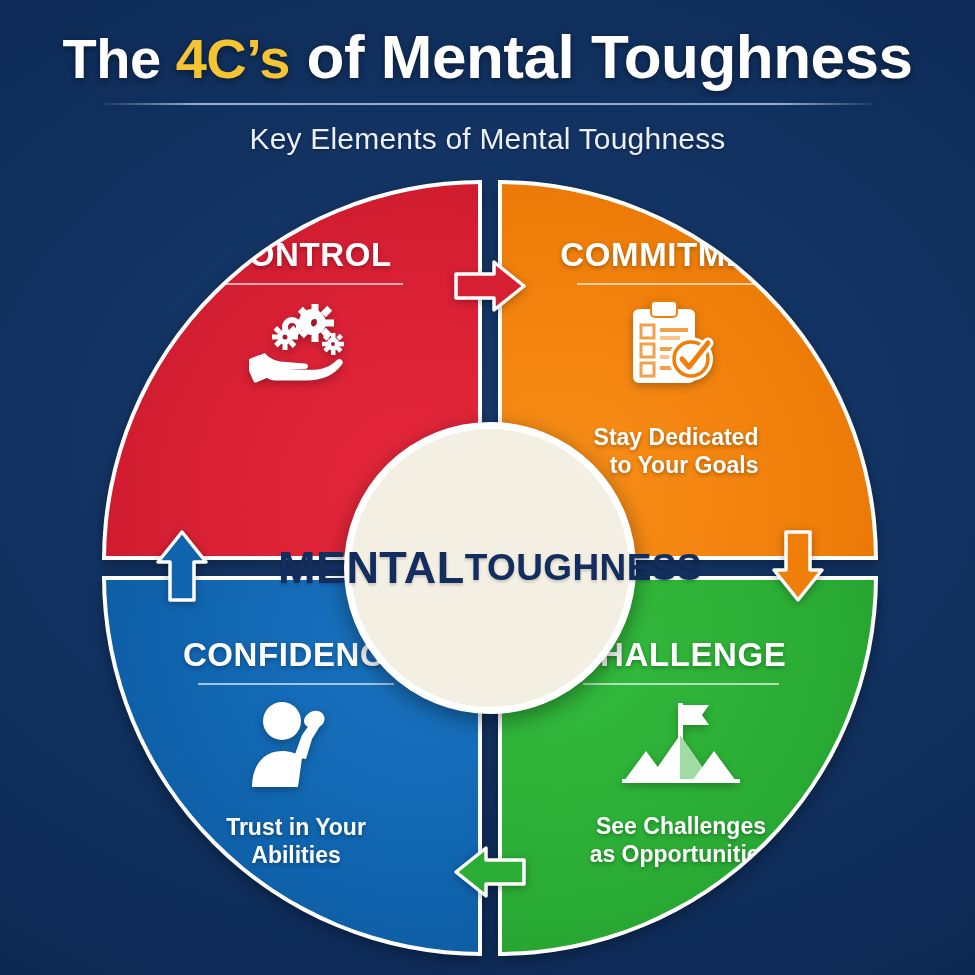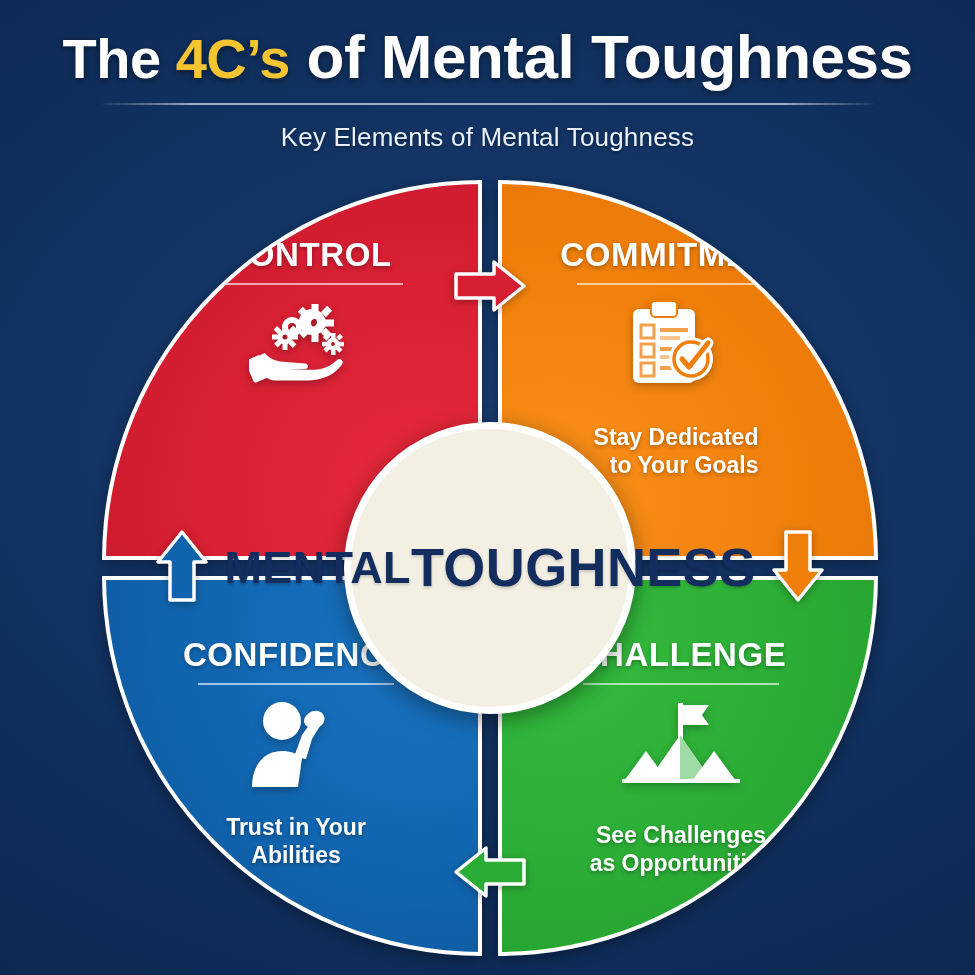--- a/index.html
+++ b/index.html
@@ -42,21 +42,21 @@
   .title .accent { color: #f5c433; }
   .title .small { font-size: 62px; font-weight: bold; }
   .rule {
     width: 770px;
     height: 2px;
     margin: 14px auto 0 auto;
     background: linear-gradient(to right, rgba(255,255,255,0.05), rgba(200,215,240,0.75) 12%, rgba(200,215,240,0.75) 88%, rgba(255,255,255,0.05));
   }
   .subtitle {
     margin-top: 17px;
-    font-size: 26px;
+    font-size: 30px;
     color: #eaf0fa;
     letter-spacing: 0.2px;
     text-shadow: 0 1px 3px rgba(0,0,0,0.4);
   }
 
   
   .wheel {
     position: absolute;
     left: 102px;
     top: 180px;
@@ -133,21 +133,21 @@
     text-shadow: 0 2px 4px rgba(0,0,0,0.3);
   }
 
   
   .q-tl .q-title { margin-left: 6px; }
   .q-tl .q-desc  { margin-top: 16px; }
   .q-tr .q-title { margin-left: 4px; }
   .q-tr .q-desc  { margin-top: 30px; margin-right: -2px; text-align: right; }
   .q-bl .q-title { margin-right: 2px; }
   .q-bl .q-desc  { margin-top: 18px; }
-  .q-br .q-desc  { margin-top: 28px; }
+  .q-br .q-desc  { margin-top: 19px; }
 
   
   .hub {
     position: absolute;
     left: 50%;
     top: 50%;
     transform: translate(-50%, -50%);
     width: 292px;
     height: 292px;
     border-radius: 50%;
@@ -162,21 +162,21 @@
     z-index: 6;
   }
   .hub-l1, .hub-l2 {
     color: #132d5e;
     font-weight: bold;
     letter-spacing: 0.4px;
     text-shadow: 0 2px 3px rgba(0,0,0,0.18);
     line-height: 1.06;
   }
   .hub-l1 { font-size: 45px; }
-  .hub-l2 { font-size: 54px; }
+  .hub-l2 { font-size: 37px; }
 
   
   .arrow {
     position: absolute;
     z-index: 5;
     filter: drop-shadow(0 2px 4px rgba(0,0,0,0.3));
   }
   .a-top    { left: 50%; top: 78px;  transform: translateX(-50%); }
   .a-right  { right: 52px; top: 50%; transform: translateY(-50%); }
   .a-bottom { left: 50%; bottom: 52px; transform: translateX(-50%); }

